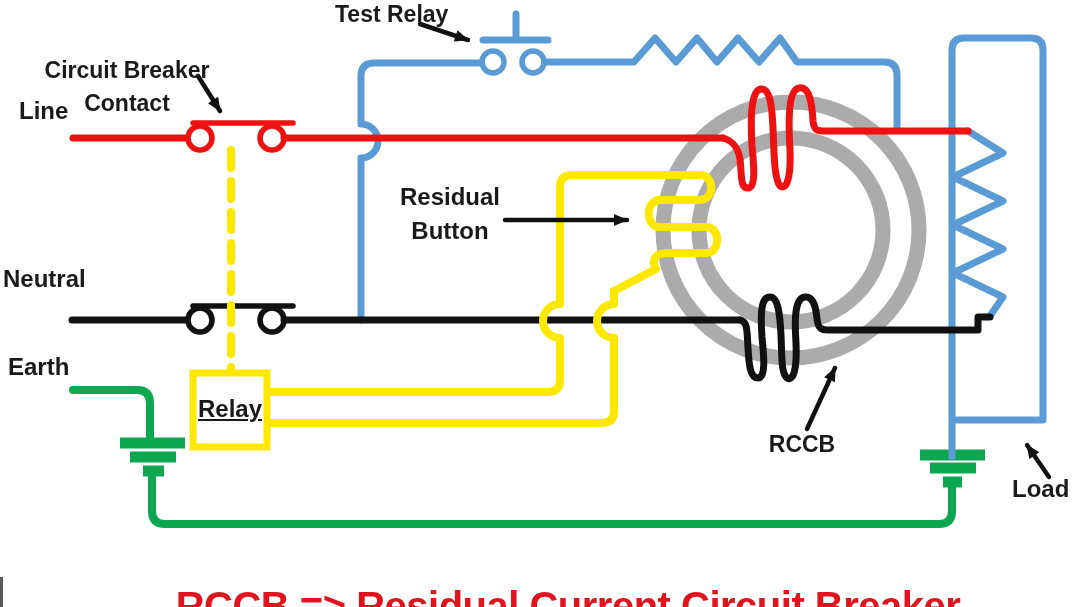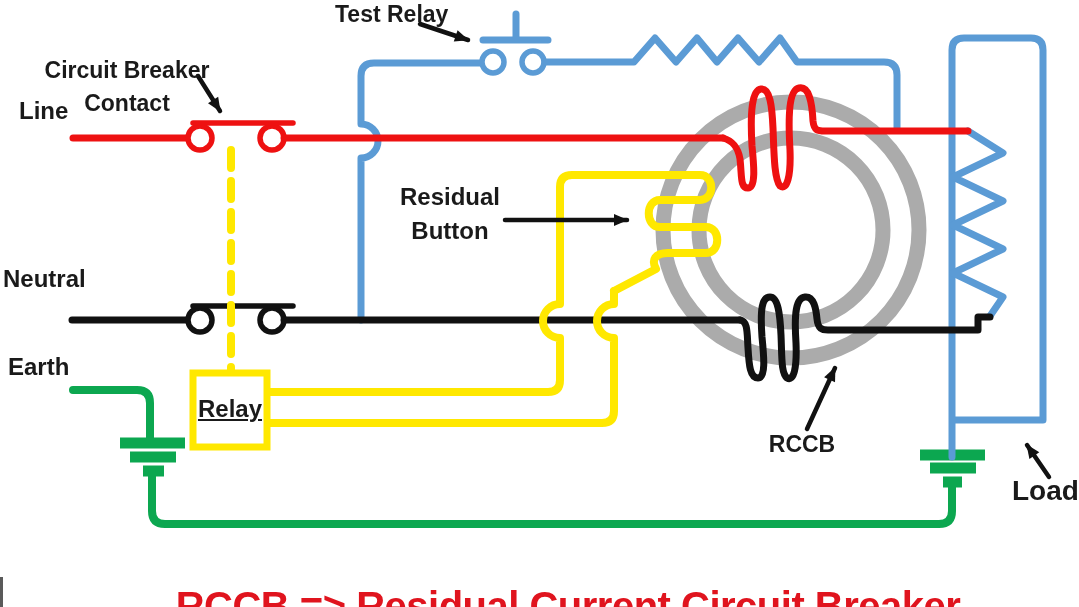--- a/index.html
+++ b/index.html
@@ -120,18 +120,18 @@
   <div class="lbl" style="left:3px;top:266px;">Neutral</div>
 
   <div class="lbl" style="left:8px;top:354px;">Earth</div>
 
   <div class="lbl center" style="left:370px;top:180px;width:160px;font-size:24px;line-height:34px;"><span>Residual</span><br><span>Button</span><br></div>
 
   <div class="lbl center" style="left:193px;top:396px;width:74px;font-size:24px;text-decoration:underline;">Relay</div>
 
   <div class="lbl center" style="left:766px;top:432px;width:72px;font-size:23px;">RCCB</div>
 
-  <div class="lbl" style="left:1012px;top:476px;font-size:28px;">Load</div>
+  <div class="lbl" style="left:1012px;top:476px;font-size:24px;">Load</div>
 
   <div class="caption">RCCB =&gt; Residual Current Circuit Breaker</div>
 
   <div class="edge-sliver"></div>
 </div>
 
 </body></html>

